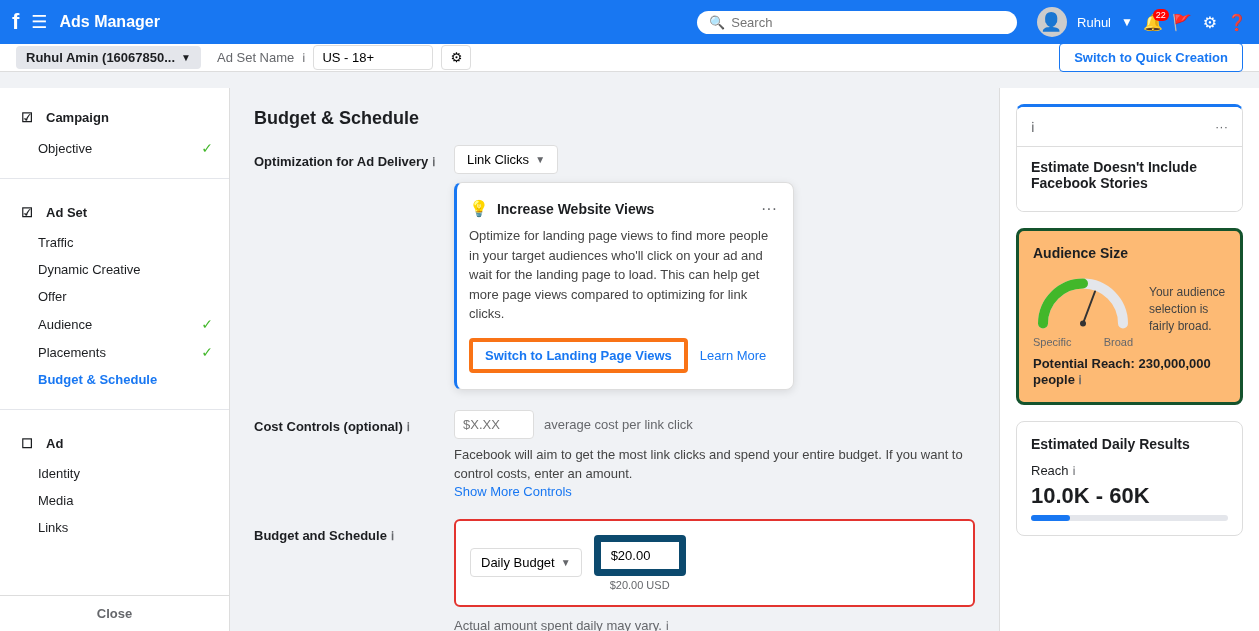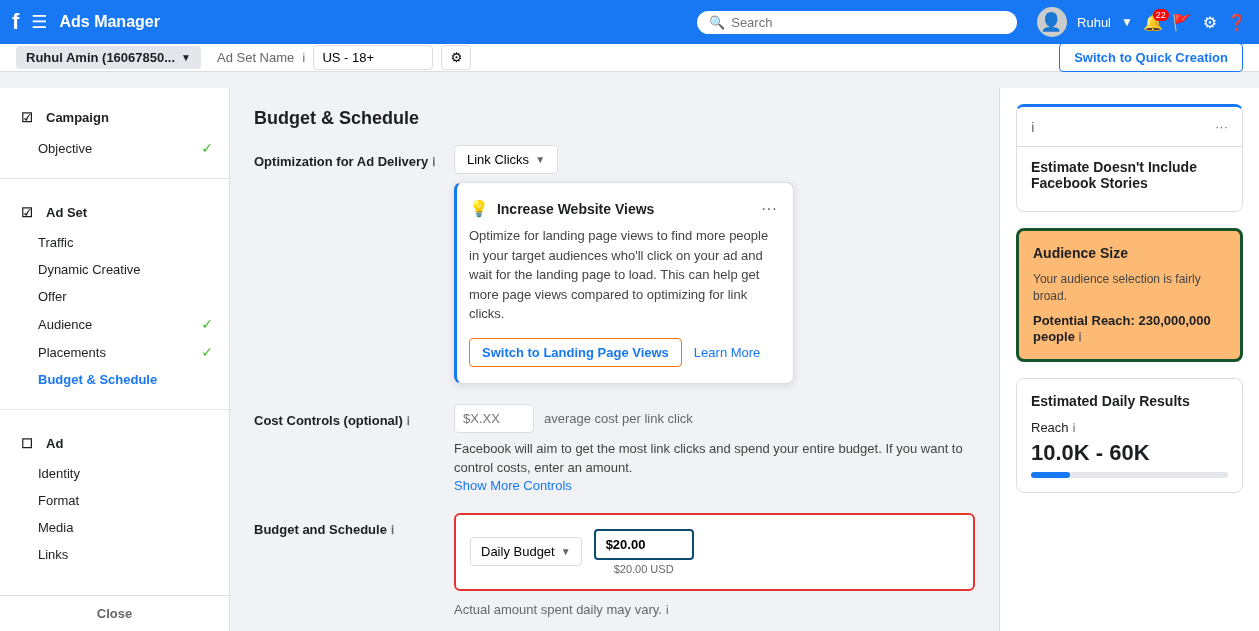--- a/index.html
+++ b/index.html
@@ -70,34 +70,34 @@
     .dropdown-chevron { font-size: 10px; color: #65676b; }
 
     
     .popup-card { background: white; border: 1px solid #ddd; border-radius: 8px; padding: 16px; margin-top: 8px; max-width: 340px; box-shadow: 0 2px 8px rgba(0,0,0,0.1); }
     .popup-card-header { display: flex; align-items: center; justify-content: space-between; margin-bottom: 8px; }
     .popup-card-title { display: flex; align-items: center; gap: 8px; font-size: 14px; font-weight: 700; color: #1c1e21; }
     .lightbulb-icon { color: #f0a500; font-size: 16px; }
     .popup-card-menu { color: #65676b; cursor: pointer; font-size: 16px; }
     .popup-left-accent { border-left: 3px solid #1877f2; padding-left: 12px; }
     .popup-card-body { font-size: 13px; color: #444; line-height: 1.5; margin-bottom: 14px; }
-    .switch-btn { background: white; border: 1px solid #f97316; color: #1877f2; border-radius: 4px; padding: 6px 12px; font-size: 13px; font-weight: 600; cursor: pointer; }
+    .switch-btn { background: white; border: 4px solid #f97316; color: #1877f2; border-radius: 4px; padding: 6px 12px; font-size: 13px; font-weight: 600; cursor: pointer; }
     .learn-more-link { font-size: 13px; color: #1877f2; text-decoration: none; cursor: pointer; margin-left: 12px; }
 
     
     .cost-row { display: flex; align-items: center; gap: 10px; }
     .cost-input { width: 80px; border: 1px solid #ddd; border-radius: 4px; padding: 6px 8px; font-size: 13px; color: #65676b; }
     .cost-label { font-size: 13px; color: #65676b; }
     .cost-description { font-size: 13px; color: #444; margin-top: 6px; line-height: 1.5; }
     .show-more-link { font-size: 13px; color: #1877f2; cursor: pointer; }
 
     
     .budget-section { border: 2px solid #e3342f; border-radius: 6px; padding: 14px; background: white; display: flex; align-items: center; gap: 12px; }
     .budget-dropdown-btn { display: inline-flex; align-items: center; gap: 6px; background: white; border: 1px solid #ddd; border-radius: 4px; padding: 6px 10px; font-size: 13px; cursor: pointer; }
-    .budget-amount-input { border: 2px solid #0c4a6e; border-radius: 4px; padding: 6px 10px; font-size: 13px; width: 100px; font-weight: bold; }
+    .budget-amount-input { border: 7px solid #0c4a6e; border-radius: 4px; padding: 6px 10px; font-size: 13px; width: 92px; }
     .budget-usd-note { font-size: 11px; color: #65676b; margin-top: 3px; text-align: center; }
 
     .actual-amount-note { font-size: 13px; color: #65676b; margin-top: 10px; display: flex; align-items: center; gap: 4px; }
 
     
     .right-panel-inner { padding: 16px; }
     .right-card { border: 1px solid #ddd; border-radius: 8px; margin-bottom: 16px; overflow: hidden; }
     .right-card-header { display: flex; align-items: center; justify-content: space-between; padding: 10px 14px; border-bottom: 1px solid #ddd; background: white; }
     .right-card-info-icon { color: #65676b; font-size: 14px; }
     .right-card-menu { color: #65676b; cursor: pointer; }
@@ -208,23 +208,20 @@
       </div>
     </div>
     <div class="sidebar-divider"></div>
     <div class="sidebar-section">
       <div class="sidebar-section-header">
         <div class="sidebar-icon">☐</div>
         <span>Ad</span>
       </div>
       <div class="sidebar-item">
         <span>Identity</span>
-      </div>
-      <div class="sidebar-item">
-        <span>Format</span>
       </div>
       <div class="sidebar-item">
         <span>Media</span>
       </div>
       <div class="sidebar-item">
         <span>Links</span>
       </div>
     </div>
     <div style="flex:1;"></div>
     <div class="close-btn">Close</div>
@@ -316,20 +313,35 @@
             <span class="right-card-menu">···</span>
           </div>
           <div class="right-card-body">
             <div class="right-card-title">Estimate Doesn't Include Facebook Stories</div>
           </div>
         </div>
 
         <div class="audience-size-card">
           <div class="audience-size-title">Audience Size</div>
           <div class="gauge-container">
+            <div>
+              <svg class="gauge-svg" viewBox="0 0 100 55">
+
+                <path d="M10,50 A40,40 0 0,1 90,50" fill="none" stroke="#e4e6eb" stroke-width="10" stroke-linecap="round"></path>
+
+                <path d="M10,50 A40,40 0 0,1 50,10" fill="none" stroke="#42b72a" stroke-width="10" stroke-linecap="round"></path>
+
+                <line x1="50" y1="50" x2="62" y2="18" stroke="#333" stroke-width="2" stroke-linecap="round"></line>
+                <circle cx="50" cy="50" r="3" fill="#333"></circle>
+              </svg>
+              <div class="gauge-labels">
+                <span>Specific</span>
+                <span>Broad</span>
+              </div>
+            </div>
             <div class="audience-description">Your audience selection is fairly broad.</div>
           </div>
           <div class="potential-reach">
             <span>Potential Reach:</span>
             <span>230,000,000 people</span>
             <span class="form-info-icon">ℹ</span>
           </div>
         </div>
 
         <div class="est-results-card">

